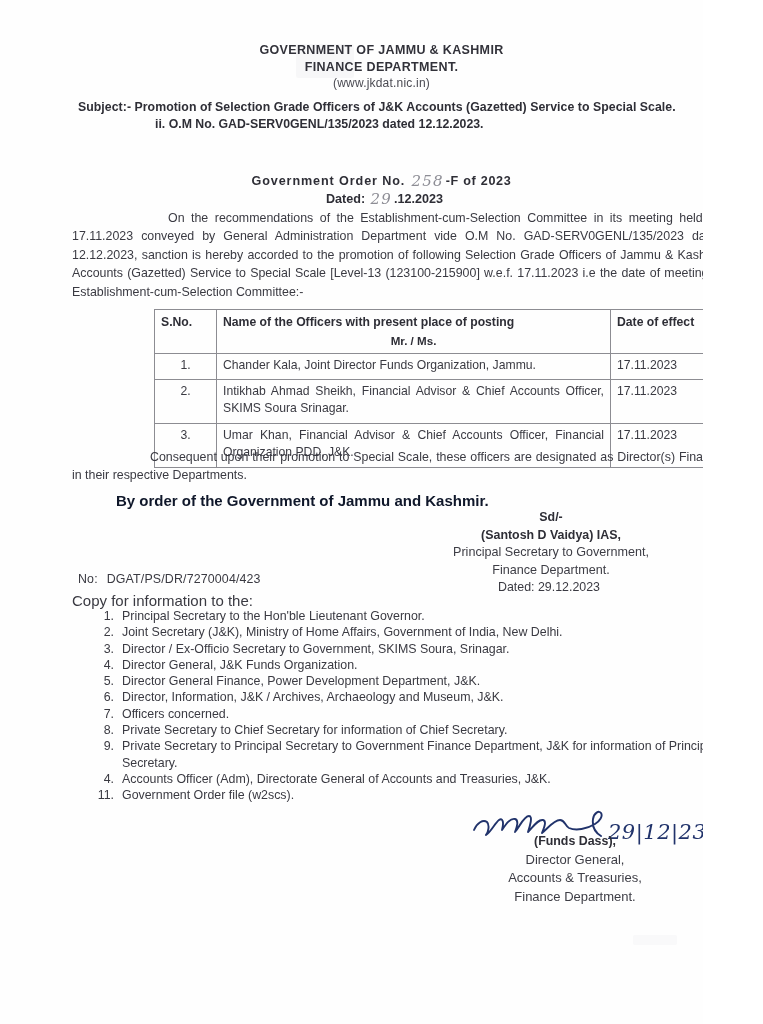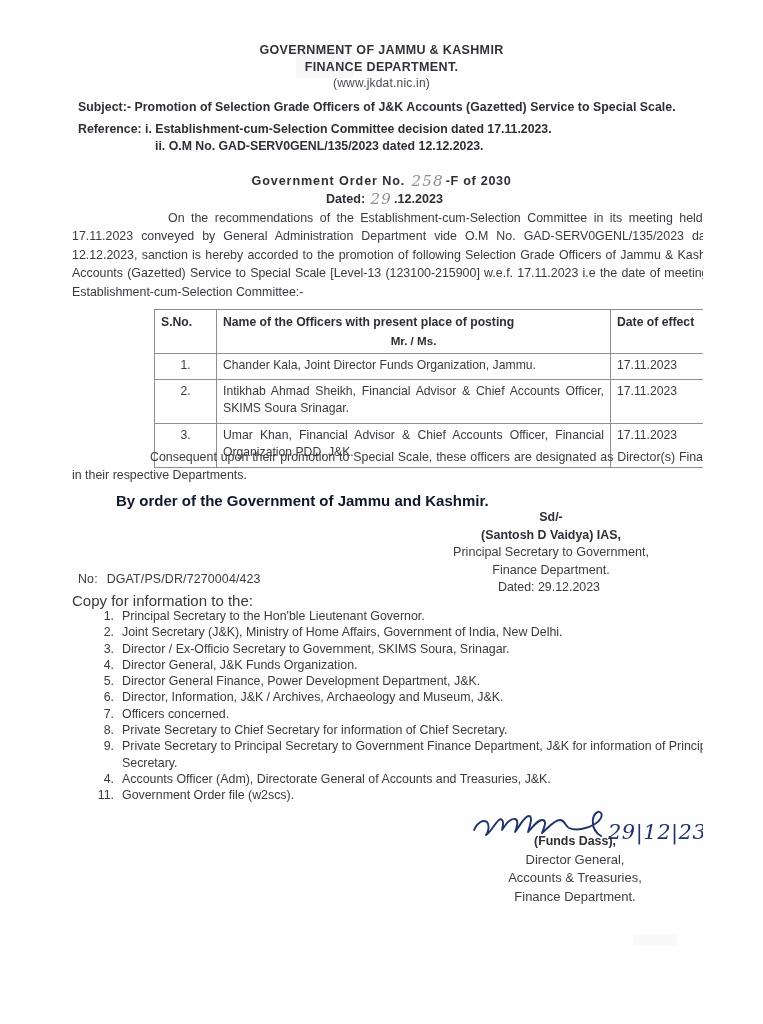--- a/index.html
+++ b/index.html
@@ -317,31 +317,27 @@
     <div class="org">GOVERNMENT OF JAMMU &amp; KASHMIR</div>
     <div class="dept">FINANCE DEPARTMENT.</div>
     <div class="site">(www.jkdat.nic.in)</div>
   </div>
 
   <div class="subject-block">
     <div class="subject-line">
       <span>Subject:-</span>
       <span>Promotion of Selection Grade Officers of J&amp;K Accounts (Gazetted) Service to Special Scale.</span>
     </div>
-    <div class="reference-line">
-      <span>Reference:</span>
-      <span>i. Establishment-cum-Selection Committee decision dated 17.11.2023.</span>
-    </div>
     <div class="reference-sub">ii. O.M No. GAD-SERV0GENL/135/2023 dated 12.12.2023.</div>
   </div>
 
   <div class="order-block">
     <div class="order-line">
       <span class="lbl">Government Order No.</span>
-      <span class="hand-pencil">258</span><span>-F of 2030</span>
+      <span class="hand-pencil">258</span><span>-F of 2023</span>
     </div>
     <div class="dated-line">
       <span>Dated:</span>
       <span class="hand-pencil">29</span><span>.12.2023</span>
     </div>
   </div>
 
   <div class="para p1">On the recommendations of the Establishment-cum-Selection Committee in its meeting held on 17.11.2023 conveyed by General Administration Department vide O.M No.  GAD-SERV0GENL/135/2023 dated 12.12.2023, sanction is hereby accorded to the promotion of following Selection Grade Officers of Jammu &amp; Kashmir Accounts (Gazetted) Service  to Special Scale [Level-13 (123100-215900] w.e.f. 17.11.2023 i.e the date of meeting of  Establishment-cum-Selection Committee:-</div>
 
   <table class="officers-table">

